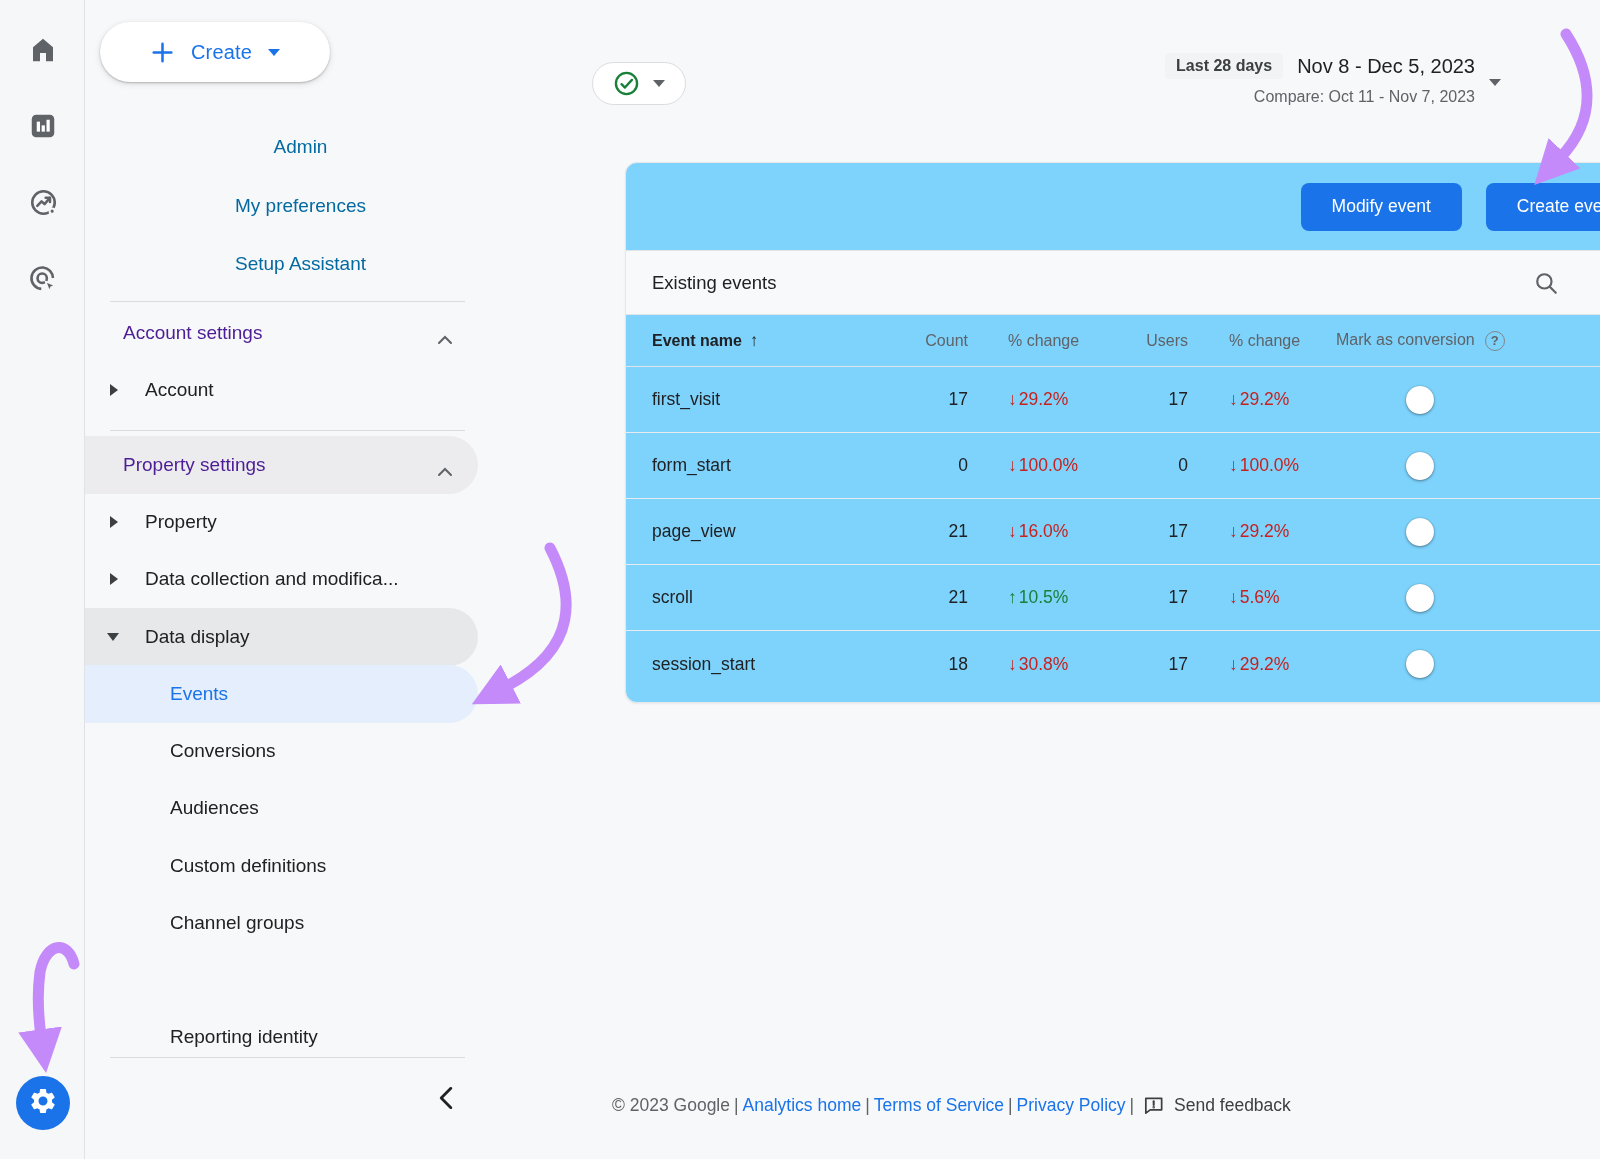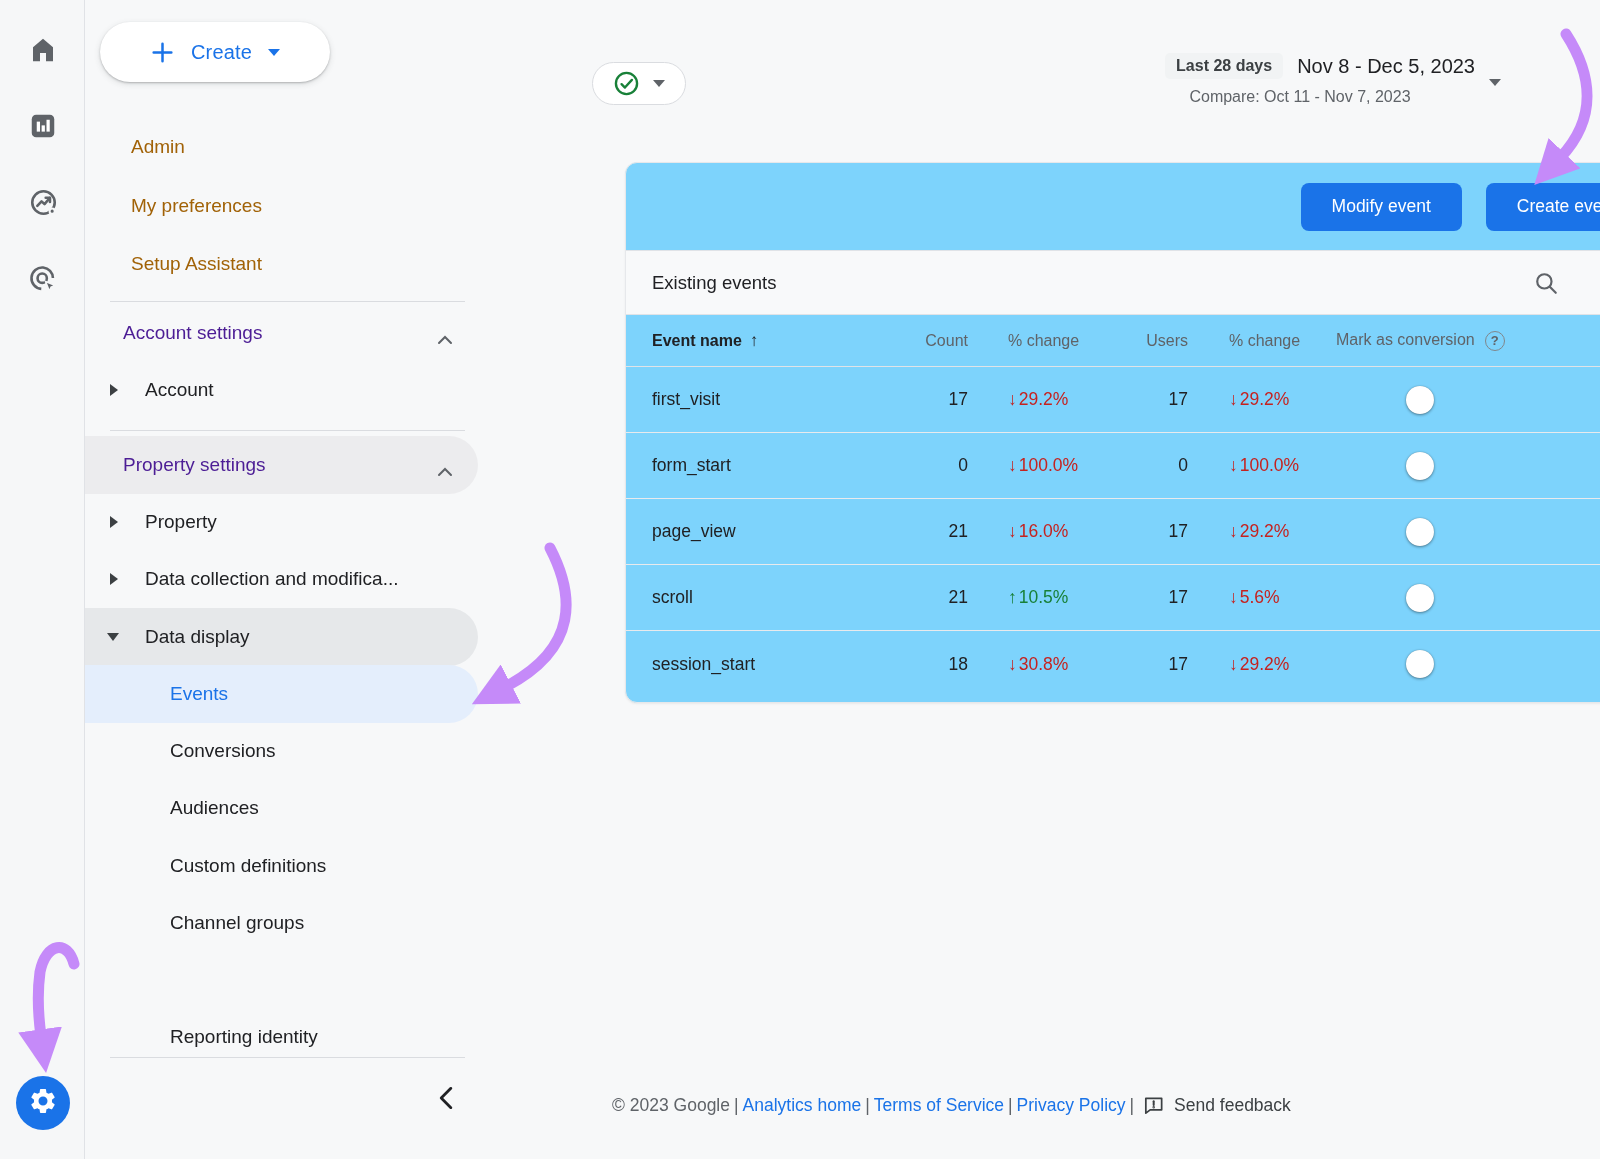--- a/index.html
+++ b/index.html
@@ -20,22 +20,22 @@
   .create-btn { position:absolute; left:100px; top:22px; width:230px; height:60px;
                 background:#fff; border-radius:30px; box-shadow:0 1px 2px rgba(60,64,67,.3),0 2px 6px rgba(60,64,67,.15);
                 display:flex; align-items:center; justify-content:center; gap:16px;
                 cursor:pointer; z-index:6; }
   .create-btn .lbl { color:#1a73e8; font-size:20px; font-weight:500; letter-spacing:.2px; }
   .caret-d { width:0; height:0; border-left:6px solid transparent; border-right:6px solid transparent;
              border-top:7px solid #5f6368; }
   .caret-d.blue { border-top-color:#1a73e8; }
   
   .sidebar { position:absolute; left:85px; top:0; width:395px; height:1159px; }
-  .side-item { position:absolute; left:8px; width:393px; height:58px; display:flex;
-               align-items:center; font-size:19px; color:#a16207; cursor:pointer; }
+  .side-item { position:absolute; left:0; width:393px; height:58px; display:flex;
+               align-items:center; font-size:19px; color:#0369a1; cursor:pointer;justify-content:center; }
   .side-item.plain { padding-left:38px; }
   .side-section { position:absolute; left:0; width:393px; height:58px; display:flex; align-items:center;
                   padding-left:38px; font-size:19px; color:#4c1d95; cursor:pointer; }
   .side-section .chev { position:absolute; left:352px; top:24px; }
   .side-tri { position:absolute; left:0; width:393px; height:58px; display:flex; align-items:center;
               padding-left:60px; font-size:19px; cursor:pointer; }
   .tri-r { position:absolute; left:25px; width:0; height:0; border-top:6px solid transparent;
            border-bottom:6px solid transparent; border-left:8px solid #3c4043; }
   .tri-dn { position:absolute; left:22px; width:0; height:0; border-left:6px solid transparent;
             border-right:6px solid transparent; border-top:8px solid #3c4043; }
@@ -45,21 +45,21 @@
   .pill-dark  { background:#e6e8ea; border-radius:0 29px 29px 0; }
   .pill-blue  { background:#e4eefc; border-radius:0 29px 29px 0; color:#1a73e8 !important; font-weight:500; }
   .side-divider { position:absolute; left:25px; width:355px; border-top:1px solid #dadce0; }
   .collapse-btn { position:absolute; left:340px; top:1080px; width:40px; height:40px;
                   display:flex; align-items:center; justify-content:center; cursor:pointer; }
   
   .status-pill { position:absolute; left:592px; top:62px; width:94px; height:43px; background:#fff;
                  border:1px solid #dadce0; border-radius:22px; display:flex; align-items:center;
                  justify-content:center; gap:13px; cursor:pointer; z-index:4; }
   
-  .date-block { position:absolute; top:53px; left:1125px; width:350px; text-align:center; z-index:4; cursor:pointer; }
+  .date-block { position:absolute; top:53px; left:1125px; width:350px; text-align:right; z-index:4; cursor:pointer; }
   .date-row1 { display:flex; align-items:center; justify-content:flex-end; gap:14px; }
   .date-chip { background:#f1f3f4; color:#3c4043; font-size:16px; font-weight:600;
                padding:4px 11px; border-radius:5px; }
   .date-main { font-size:20px; color:#202124; }
   .date-compare { margin-top:9px; font-size:16px; color:#5f6368; }
   .date-caret { position:absolute; left:1489px; top:79px; z-index:4; cursor:pointer; }
   
   .card { position:absolute; left:625px; top:162px; width:1081px; height:541px; background:#7dd3fc;
           border:1px solid #e6e8eb; border-radius:12px; box-shadow:0 1px 2px rgba(60,64,67,.08);
           overflow:hidden; z-index:3; }

